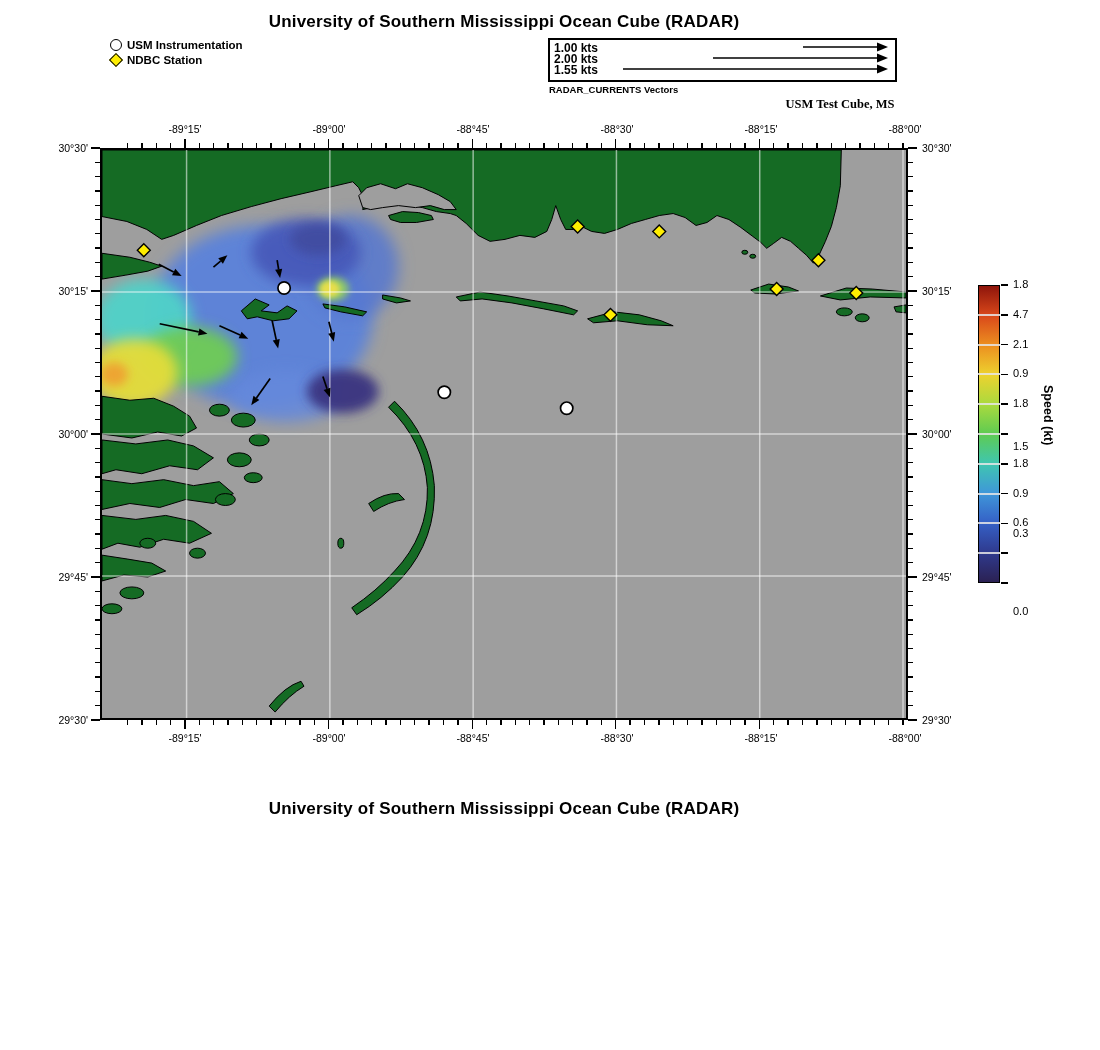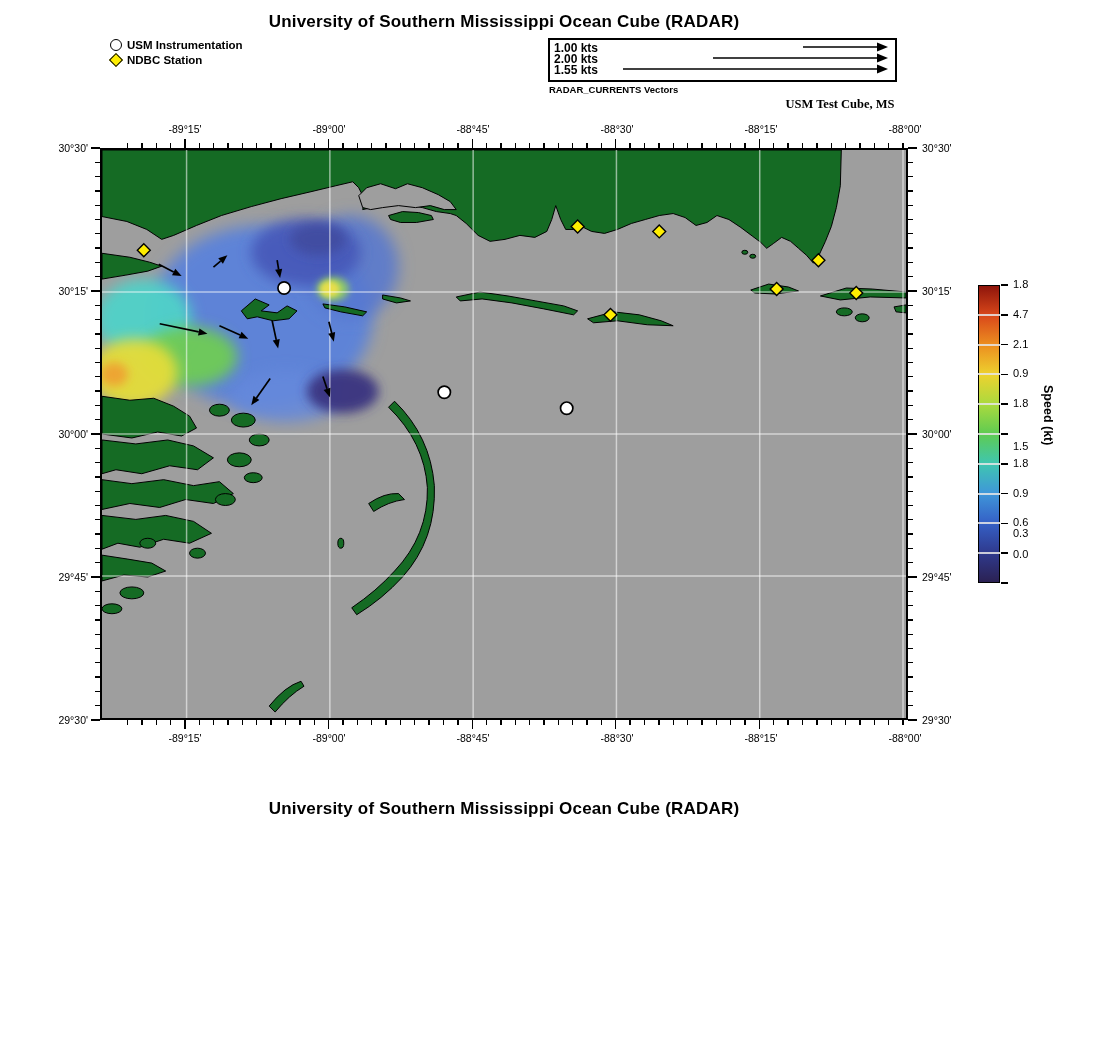--- a/index.html
+++ b/index.html
@@ -468,18 +468,18 @@
       <div class="cbar-line" style="top:492.6px;"></div>
       <div class="cbar-tick" style="top:492.85px;"></div>
       <div class="cbar-lab" style="top:486.6px;">0.9</div>
       <div class="cbar-line" style="top:522.4px;"></div>
       <div class="cbar-tick" style="top:522.65px;"></div>
       <div class="cbar-lab" style="top:516.4px;">0.6</div>
       <div class="cbar-line" style="top:552.2px;"></div>
       <div class="cbar-tick" style="top:552.45px;"></div>
       <div class="cbar-lab" style="top:527px;">0.3</div>
       <div class="cbar-tick" style="top:582.25px;"></div>
-      <div class="cbar-lab" style="top:548px;">0.0</div>
+      <div class="cbar-lab" style="top:605px;">0.0</div>
     </div>
   <div class="cbar-label">Speed (kt)</div>
 
   <div class="title-bottom">University of Southern Mississippi Ocean Cube (RADAR)</div>
 </div>
 
 </body></html>

